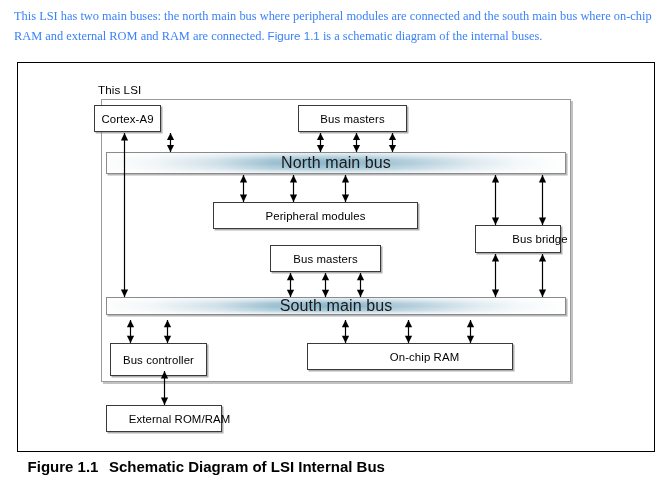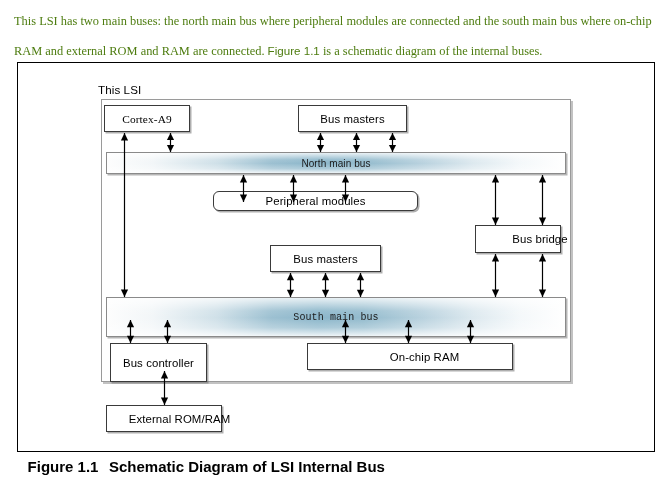--- a/index.html
+++ b/index.html
@@ -10,22 +10,22 @@
     overflow:hidden;
     position:relative;
   }
 
   
   #intro-paragraph{
     position:absolute;
     left:14px; top:6px; width:648px;
     font-family:"Liberation Serif", serif;
     font-size:12.4px;
-    line-height:30px;
-    color:#4d7c0f;
+    line-height:20px;
+    color:#3b82f6;
     text-align:left;
   }
   #intro-paragraph .figref{
     font-family:"Liberation Sans", sans-serif;
     font-size:11.6px;
   }
 
   
   #figure-frame{
     position:absolute;
@@ -75,21 +75,21 @@
 
   
   .bus-bar{
     position:absolute;
     box-sizing:border-box;
     border:1px solid #8a8a8a;
     box-shadow:1.5px 1.5px 0 rgba(110,110,110,.5);
     display:flex;
     align-items:center;
     justify-content:center;
-    font-size:10px;
+    font-size:16px;
     color:#1a1a1a;
     letter-spacing:.1px;
     white-space:nowrap;
     background:
       linear-gradient(to bottom,
         rgba(255,255,255,.80) 0%,
         rgba(255,255,255,.10) 34%,
         rgba(255,255,255,.00) 52%,
         rgba(255,255,255,.28) 78%,
         rgba(255,255,255,.85) 100%),
@@ -129,35 +129,35 @@
 </head>
 <body>
 
 <div id="intro-paragraph"><span>This LSI has two main buses: the north main bus where peripheral modules are connected and the south main bus where on-chip RAM and external ROM and RAM are connected. </span><span class="figref">Figure 1.1</span><span> is a schematic diagram of the internal buses.</span></div>
 
 <div id="figure-frame"></div>
 
 <div id="this-lsi-label">This LSI</div>
 <div id="lsi-boundary"></div>
 
-<div class="module-box" style="left:104px;top:105px;width:86px;height:27px;font-family:Liberation Serif, serif;">Cortex-A9</div>
+<div class="module-box" style="left:94px;top:105px;width:67px;height:27px;">Cortex-A9</div>
 
 <div class="module-box" style="left:298px;top:105px;width:109px;height:27px;">Bus masters</div>
 
 <div class="bus-bar" style="left:106px;top:152px;width:460px;height:22px;">North main bus</div>
 
-<div class="module-box" style="left:213px;top:191px;width:205px;height:20px;border-radius:6px;">Peripheral modules</div>
+<div class="module-box" style="left:213px;top:202px;width:205px;height:27px;">Peripheral modules</div>
 
 <div class="module-box" style="left:270px;top:245px;width:111px;height:27px;">Bus masters</div>
 
 <div class="module-box" style="left:475px;top:225px;width:86px;height:28px;padding-left:44px;">Bus bridge</div>
 
-<div class="bus-bar" style="left:106px;top:297px;width:460px;height:40px;font-family:Liberation Mono, monospace;">South main bus</div>
-
-<div class="module-box" style="left:110px;top:343px;width:97px;height:39px;">Bus controller</div>
+<div class="bus-bar" style="left:106px;top:297px;width:460px;height:18px;">South main bus</div>
+
+<div class="module-box" style="left:110px;top:343px;width:97px;height:33px;">Bus controller</div>
 
 <div class="module-box" style="left:307px;top:343px;width:206px;height:27px;padding-left:29px;">On-chip RAM</div>
 
 <div class="module-box" style="left:106px;top:405px;width:116px;height:27px;padding-left:31px;">External ROM/RAM</div>
 
 <div class="arrow" style="left:124px;top:133px;height:164px;">
   <svg width="11" height="164" viewBox="0 0 11 164">
     <line x1="5.5" y1="0" x2="5.5" y2="164" stroke="#000" stroke-width="1.2"></line>
     <polygon points="5.5,0 1.9,7.4 9.1,7.4" fill="#000"></polygon>
     <polygon points="5.5,164 1.9,156.6 9.1,156.6" fill="#000"></polygon>

